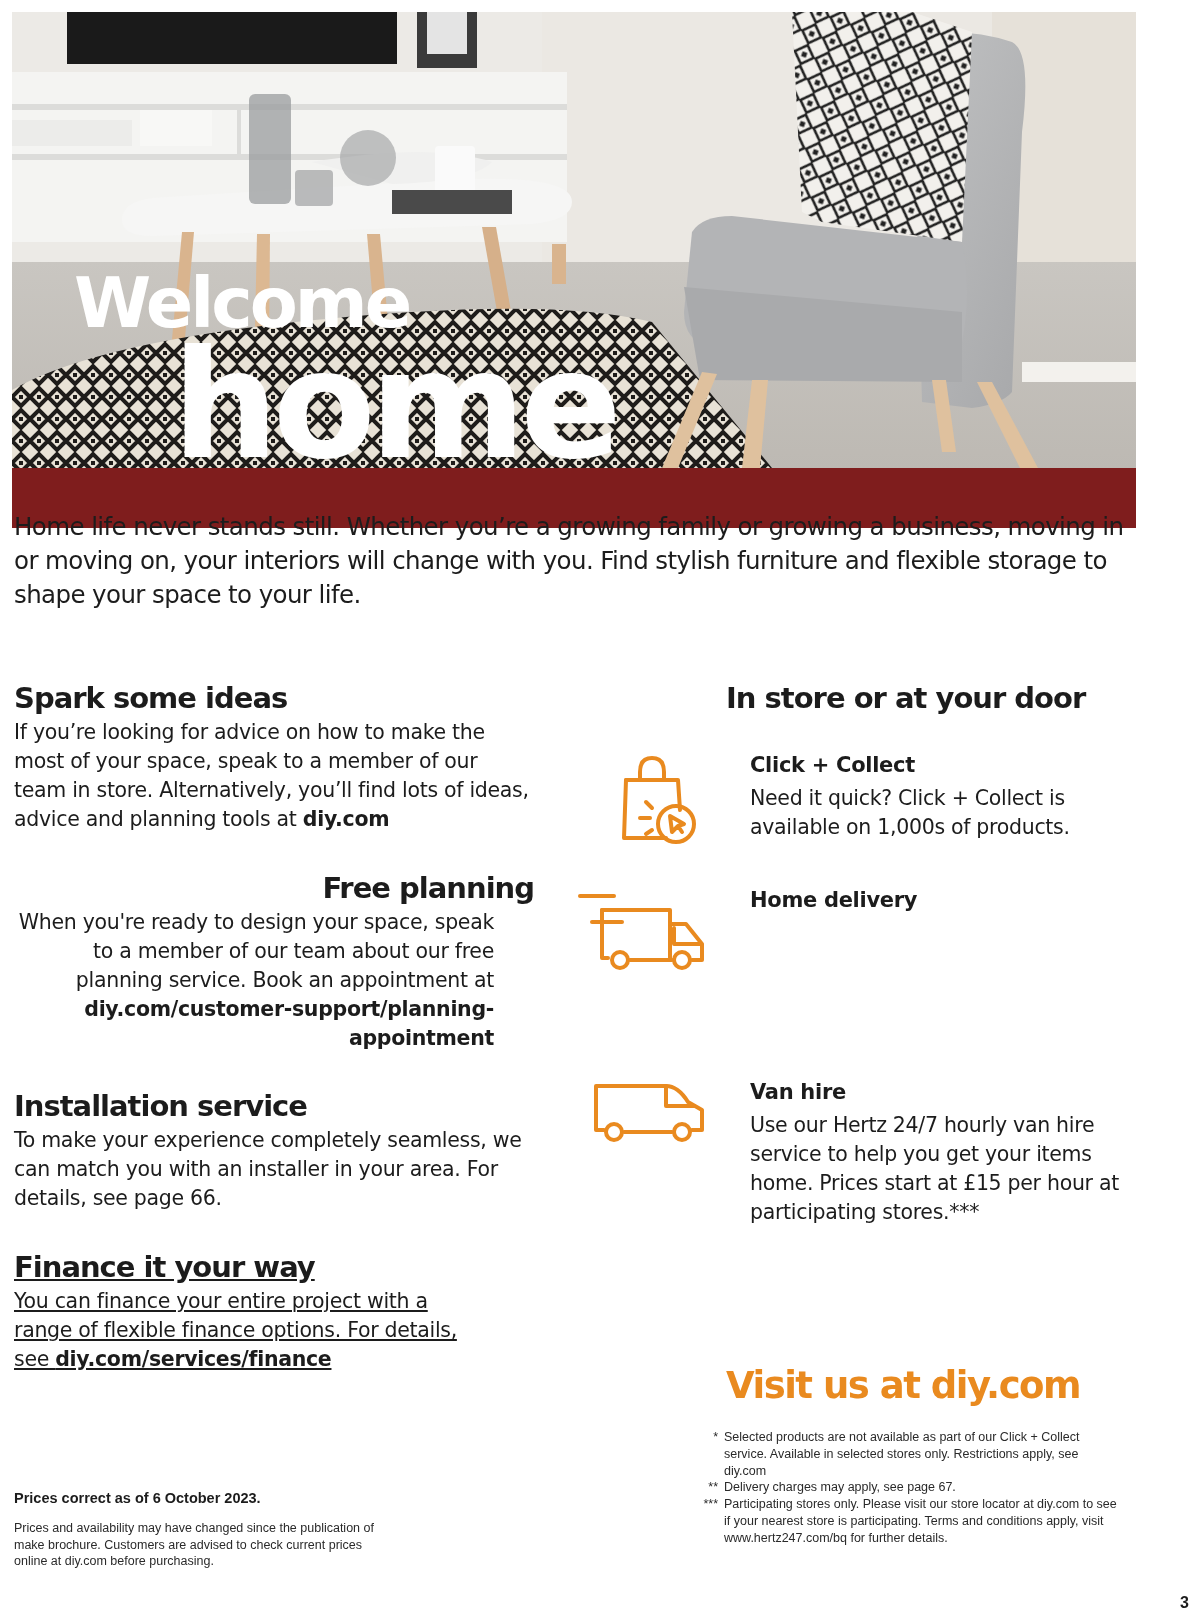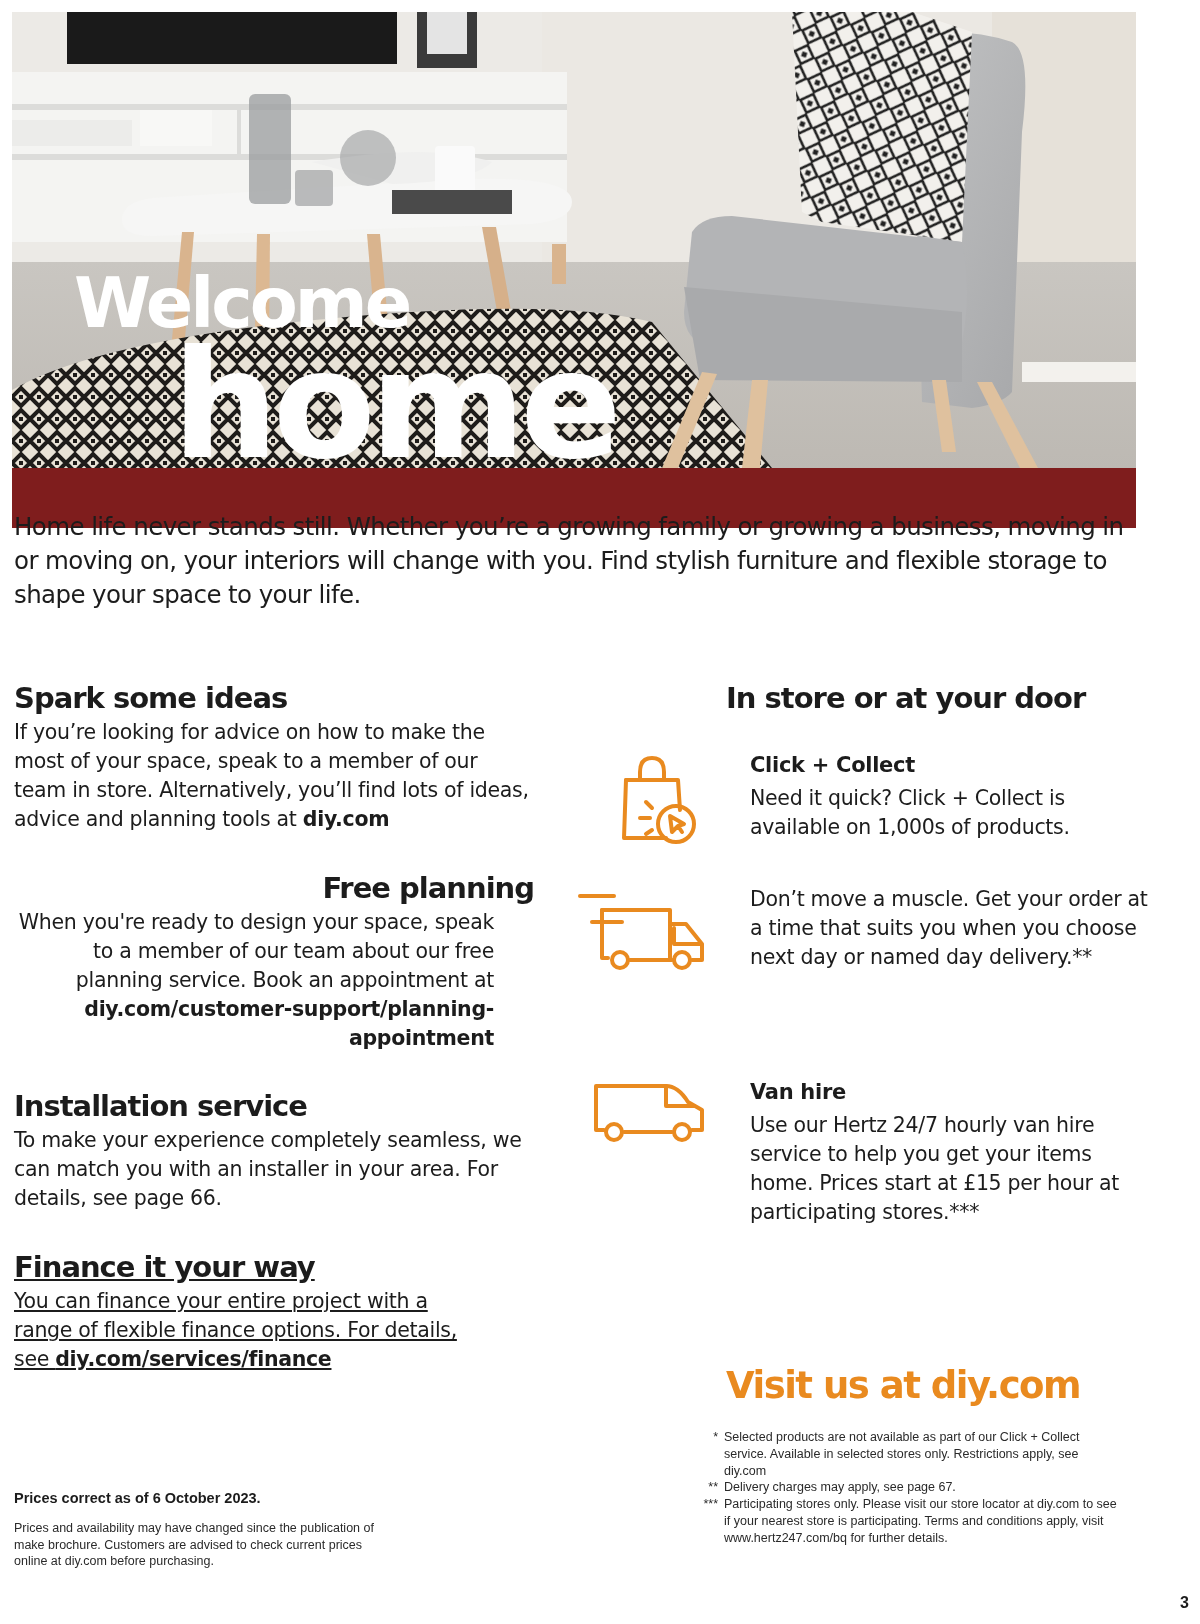--- a/index.html
+++ b/index.html
@@ -165,21 +165,21 @@
     <path d="M26 22 H94 V70"></path>
     <path d="M26 22 V70 H32"></path>
     <path d="M94 36 H110 L126 56 V72 H116"></path>
     <path d="M98 40 V56 H124"></path>
     <circle cx="44" cy="72" r="8"></circle>
     <circle cx="106" cy="72" r="8"></circle>
     <path d="M54 72 H96"></path>
   </svg>
 </div>
 <div class="svc" style="top:885px;">
-  <p>Don’t move a muscle. Get your order at a time that suits you when you choose next day or named day delivery.**</p>
+  <h3>Home delivery</h3>
 </div>
 
 <div class="ico" style="left:590px; top:1080px;">
   <svg width="120" height="66" viewBox="0 0 120 66" fill="none" stroke="#e98a1f" stroke-width="4" stroke-linecap="round" stroke-linejoin="round">
     <path d="M14 50 H6 V6 H76 Q88 6 98 22 L112 30 V50 H102"></path>
     <path d="M76 6 V26 H104"></path>
     <circle cx="24" cy="52" r="8"></circle>
     <circle cx="92" cy="52" r="8"></circle>
     <path d="M34 52 H82"></path>
   </svg>

